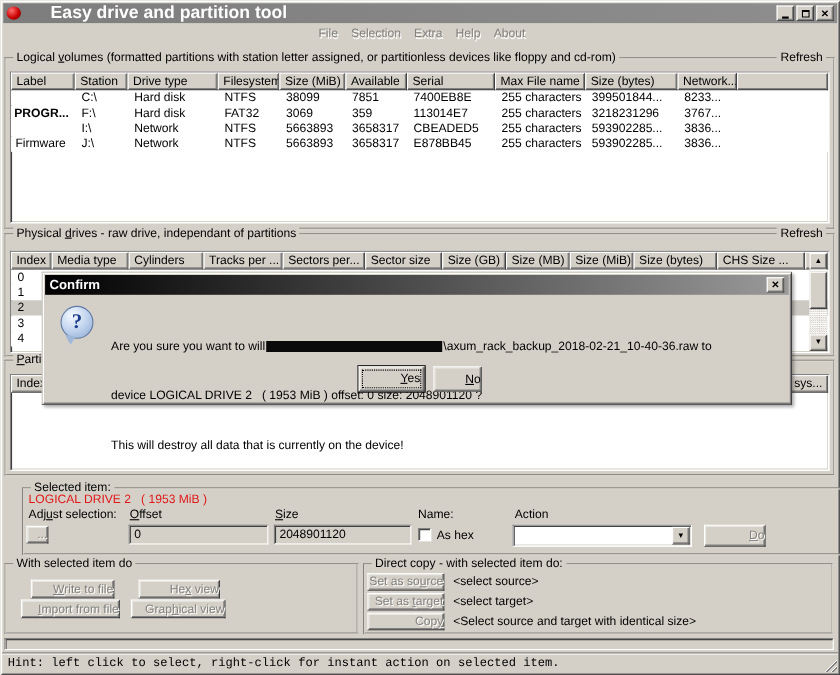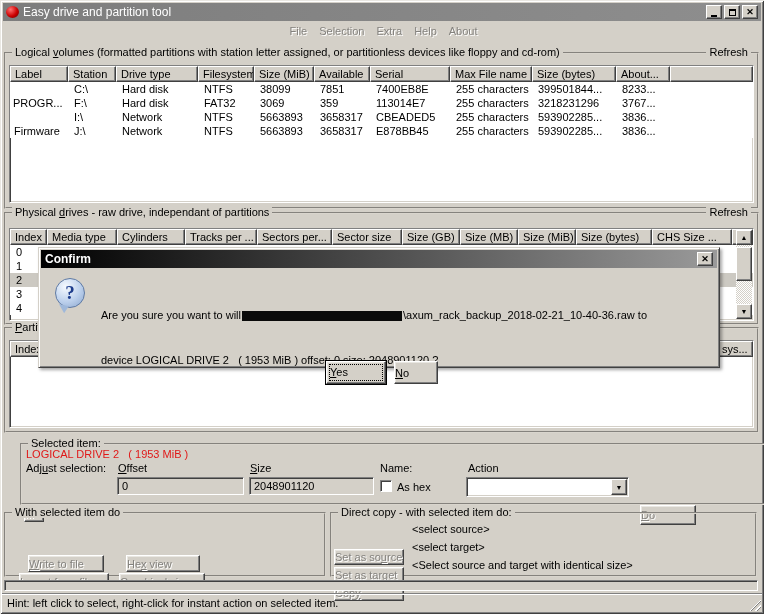--- a/index.html
+++ b/index.html
@@ -7,21 +7,21 @@
   body { font-family:"Liberation Sans", sans-serif; font-size:11px; color:#000; }
   .window {
     position:relative; width:764px; height:614px; background:#d4d0c8; overflow:hidden;
     box-shadow: inset 1px 1px 0 #e9e7e2, inset -1px -1px 0 #404040, inset 2px 2px 0 #fff, inset -2px -2px 0 #808080;
   }
   
   .titlebar { position:absolute; left:3px; top:3px; right:3px; height:18px;
     background:linear-gradient(90deg,#7d7d7d,#8e8e8e); display:flex; align-items:center; padding:0 3px; }
   .app-icon { width:13px; height:12px; border-radius:50%;
     background:radial-gradient(circle at 35% 30%, #ff7070, #cc0000 55%, #5e0000); margin-right:4px; flex:0 0 auto; }
-  .title-text { color:#fff; font-weight:normal; font-size:12px; flex:1 1 auto; white-space:nowrap; overflow:hidden; }
+  .title-text { color:#fff; font-weight:bold; font-size:16px; flex:1 1 auto; white-space:nowrap; overflow:hidden;margin-left:23px; }
   .winbtns { display:flex; gap:2px; }
   .wbtn { width:16px; height:14px; background:#d4d0c8; border:1px solid; border-color:#fff #404040 #404040 #fff;
     box-shadow: inset -1px -1px 0 #808080; display:flex; align-items:center; justify-content:center;
     font-size:9px; font-weight:bold; color:#000; line-height:1; }
   .glyph-min { width:6px; height:2px; background:#000; margin-top:7px; }
   .glyph-max { width:7px; height:7px; border:1px solid #000; border-top-width:2px; }
   
   .menubar { position:absolute; left:3px; top:22px; right:3px; height:17px; display:flex; align-items:center; padding-left:3px;justify-content:center; }
   .menu-item { padding:1px 6px; color:#84827e; text-shadow:1px 1px 0 #fff; }
   
@@ -53,21 +53,21 @@
     border-color:#fff #404040 #404040 #fff; box-shadow: inset -1px -1px 0 #808080;
     font-size:7px; text-align:center; line-height:13px; color:#000; }
   .sbtn.up { top:0; } .sbtn.down { bottom:0; }
   .strack { position:absolute; left:0; right:0; top:15px; bottom:15px;
     background-color:#fff; background-image:repeating-conic-gradient(#d4d0c8 0% 25%, #ffffff 0% 50%); background-size:2px 2px; }
   .sthumb { position:absolute; left:0; top:2px; width:16px; height:34px; background:#d4d0c8;
     border:1px solid; border-color:#fff #404040 #404040 #fff; box-shadow: inset -1px -1px 0 #808080; }
   
   .btn { display:block; position:absolute; background:#d4d0c8; border:1px solid; border-color:#fff #404040 #404040 #fff;
     box-shadow: inset -1px -1px 0 #808080, inset 1px 1px 0 #e9e7e2; font-family:"Liberation Sans",sans-serif;
-    font-size:11px; text-align:left; padding:0; color:#000;margin-top:28px; }
+    font-size:11px; text-align:right; padding:0; color:#000; }
   .btn.dis { color:#84827e; text-shadow:1px 1px 0 #fff; }
   .default-btn { box-shadow: 0 0 0 1px #000, inset -1px -1px 0 #808080, inset 1px 1px 0 #e9e7e2; }
   .focusrect { display:block; margin:2px; border:1px dotted #000; padding:1px 0 2px 0; }
   
   .dialog { position:absolute; left:38px; top:247px; width:682px; height:121px; background:#d4d0c8; z-index:20;
     border:1px solid; border-color:#d4d0c8 #404040 #404040 #d4d0c8;
     box-shadow: inset 1px 1px 0 #fff, inset -1px -1px 0 #808080, 2px 2px 3px rgba(0,0,0,.35); }
   .dtitle { position:absolute; left:2px; top:2px; right:2px; height:18px;
     background:linear-gradient(90deg,#000,#9a9a9a); display:flex; align-items:center; padding:0 4px; }
   .dtitle-text { color:#fff; font-weight:bold; font-size:12px; flex:1; }
@@ -88,21 +88,21 @@
     border-color:#808080 #fff #fff #808080; box-shadow: inset 1px 1px 0 #404040; }
   .combo { position:absolute; background:#fff; border:1px solid; border-color:#808080 #fff #fff #808080;
     box-shadow: inset 1px 1px 0 #404040, inset -1px -1px 0 #d4d0c8; }
   .combo .drop { position:absolute; right:1px; top:1px; bottom:1px; width:16px; background:#d4d0c8;
     border:1px solid; border-color:#fff #404040 #404040 #fff; box-shadow: inset -1px -1px 0 #808080;
     font-size:7px; text-align:center; line-height:15px; }
   
   .progress { position:absolute; left:4px; top:580px; width:754px; height:11px; background:#d4d0c8;
     border:1px solid; border-color:#808080 #fff #fff #808080; box-shadow: inset 1px 1px 0 #404040; }
   .statusbar { position:absolute; left:2px; top:593px; width:760px; height:19px;
-    border-top:1px solid #808080; box-shadow: inset 0 1px 0 #fff; padding:3px 0 0 5px; }
+    border-top:1px solid #808080; box-shadow: inset 0 1px 0 #fff; padding:3px 0 0 5px;font-family:Liberation Mono, monospace; }
   .grip { position:absolute; right:1px; bottom:1px; width:13px; height:13px;
     background:repeating-linear-gradient(135deg, transparent 0 2px, #fff 2px 3px, #808080 3px 4px);
     clip-path:polygon(100% 0, 100% 100%, 0 100%); }
   u { text-decoration:underline; }
 </style>
 </head>
 <body>
 
 <div class="window">
 
@@ -137,37 +137,37 @@
       <div class="thead">
         <span class="hcell c0">Label</span>
         <span class="hcell c1">Station</span>
         <span class="hcell c2">Drive type</span>
         <span class="hcell c3">Filesystem</span>
         <span class="hcell c4">Size (MiB)</span>
         <span class="hcell c5">Available</span>
         <span class="hcell c6">Serial</span>
         <span class="hcell c7">Max File name</span>
         <span class="hcell c8">Size (bytes)</span>
-        <span class="hcell c9">About...</span>
+        <span class="hcell c9">Network...</span>
         <span class="hcell fill"></span>
       </div>
       <div class="trow">
         <span class="tcell c0" style="padding-left:4px;"></span>
         <span class="tcell c1">C:\</span>
         <span class="tcell c2">Hard disk</span>
         <span class="tcell c3">NTFS</span>
         <span class="tcell c4">38099</span>
         <span class="tcell c5">7851</span>
         <span class="tcell c6">7400EB8E</span>
         <span class="tcell c7">255 characters</span>
         <span class="tcell c8">399501844...</span>
         <span class="tcell c9">8233...</span>
       </div>
       <div class="trow">
-        <span class="tcell c0" style="padding-left:3px;">PROGR...</span>
+        <span class="tcell c0" style="padding-left:3px;font-weight:bold;">PROGR...</span>
         <span class="tcell c1">F:\</span>
         <span class="tcell c2">Hard disk</span>
         <span class="tcell c3">FAT32</span>
         <span class="tcell c4">3069</span>
         <span class="tcell c5">359</span>
         <span class="tcell c6">113014E7</span>
         <span class="tcell c7">255 characters</span>
         <span class="tcell c8">3218231296</span>
         <span class="tcell c9">3767...</span>
       </div>
@@ -303,20 +303,21 @@
           <span>✕</span>
         </span>
     </div>
     <div class="qicon">
         <span>?</span>
         <i class="tail"></i>
       </div>
     <div class="dtext">
       <div><span>Are you sure you want to will</span><span class="redact"></span><span>\axum_rack_backup_2018-02-21_10-40-36.raw to</span></div>
       <div>device LOGICAL DRIVE 2   ( 1953 MiB ) offset: 0 size: 2048901120 ?</div>
+      <div>This will destroy all data that is currently on the device!</div>
     </div>
     <button class="btn default-btn" style="left:287px; top:85px; width:60px; height:23px;">
         <span class="focusrect"><u>Y</u>es</span>
       </button>
     <button class="btn" style="left:355px; top:85px; width:44px; height:23px;"><u>N</u>o</button>
   </div>
 
 </div>
 
 </body></html>

